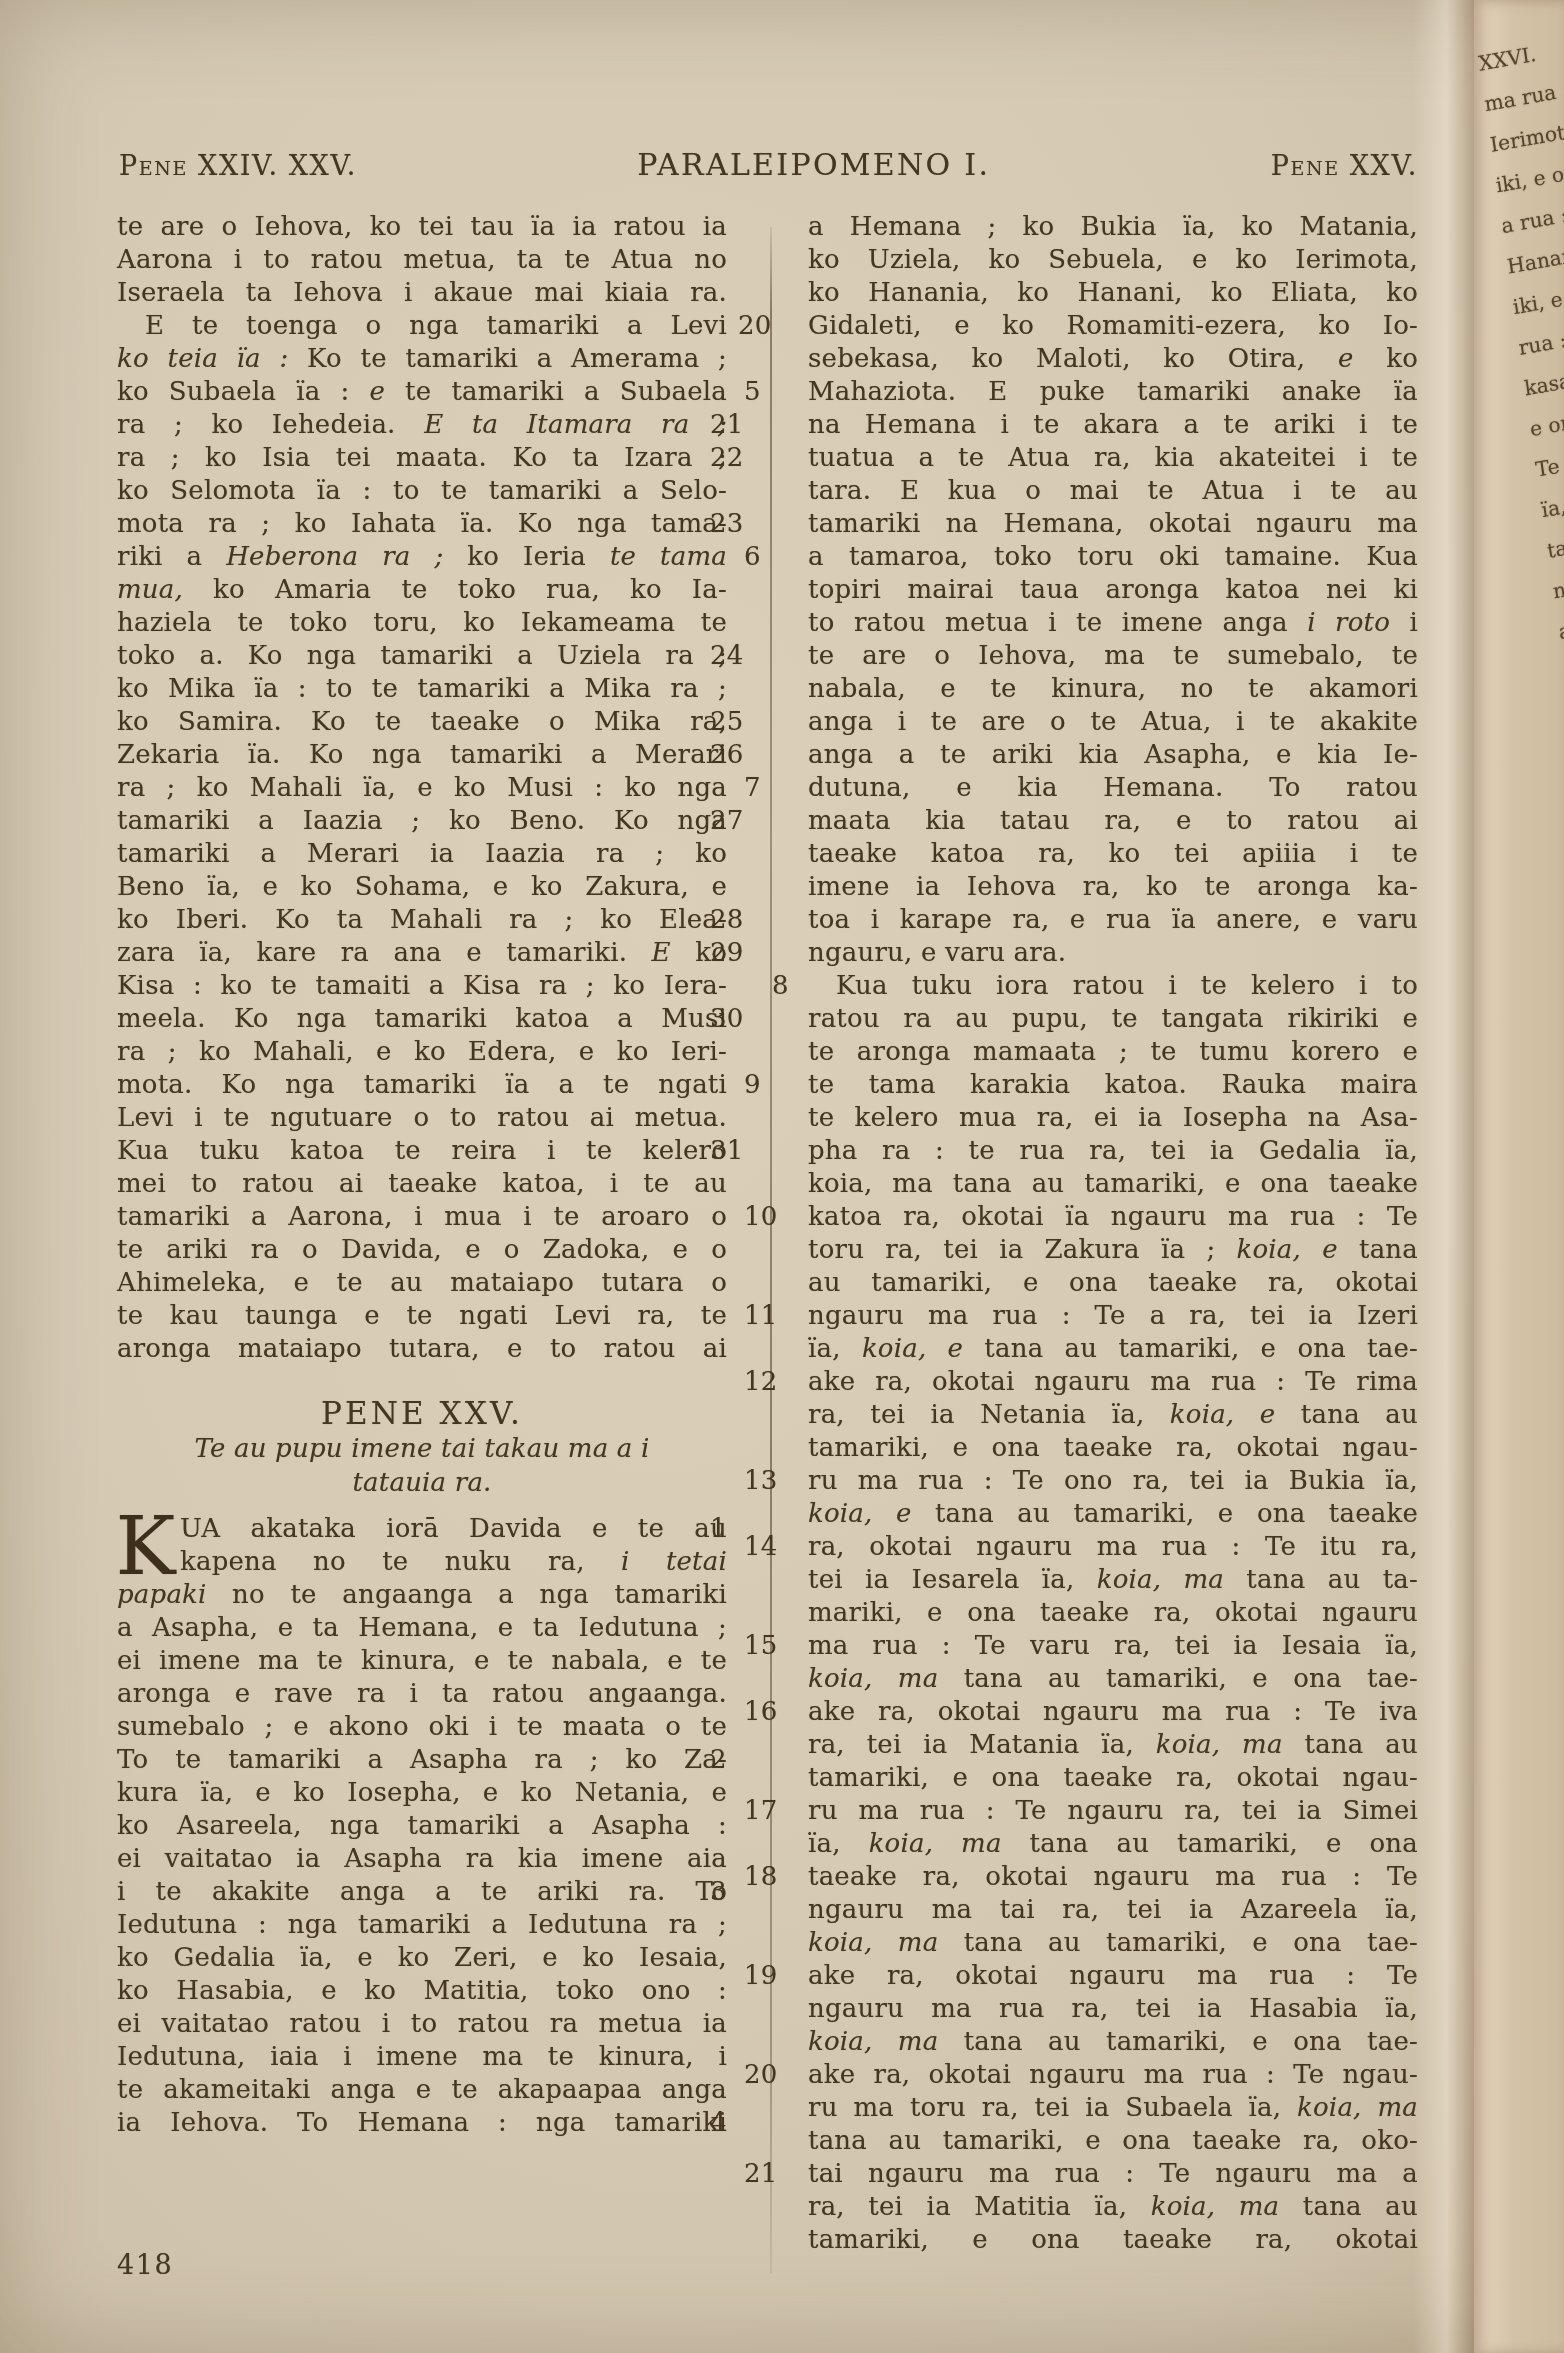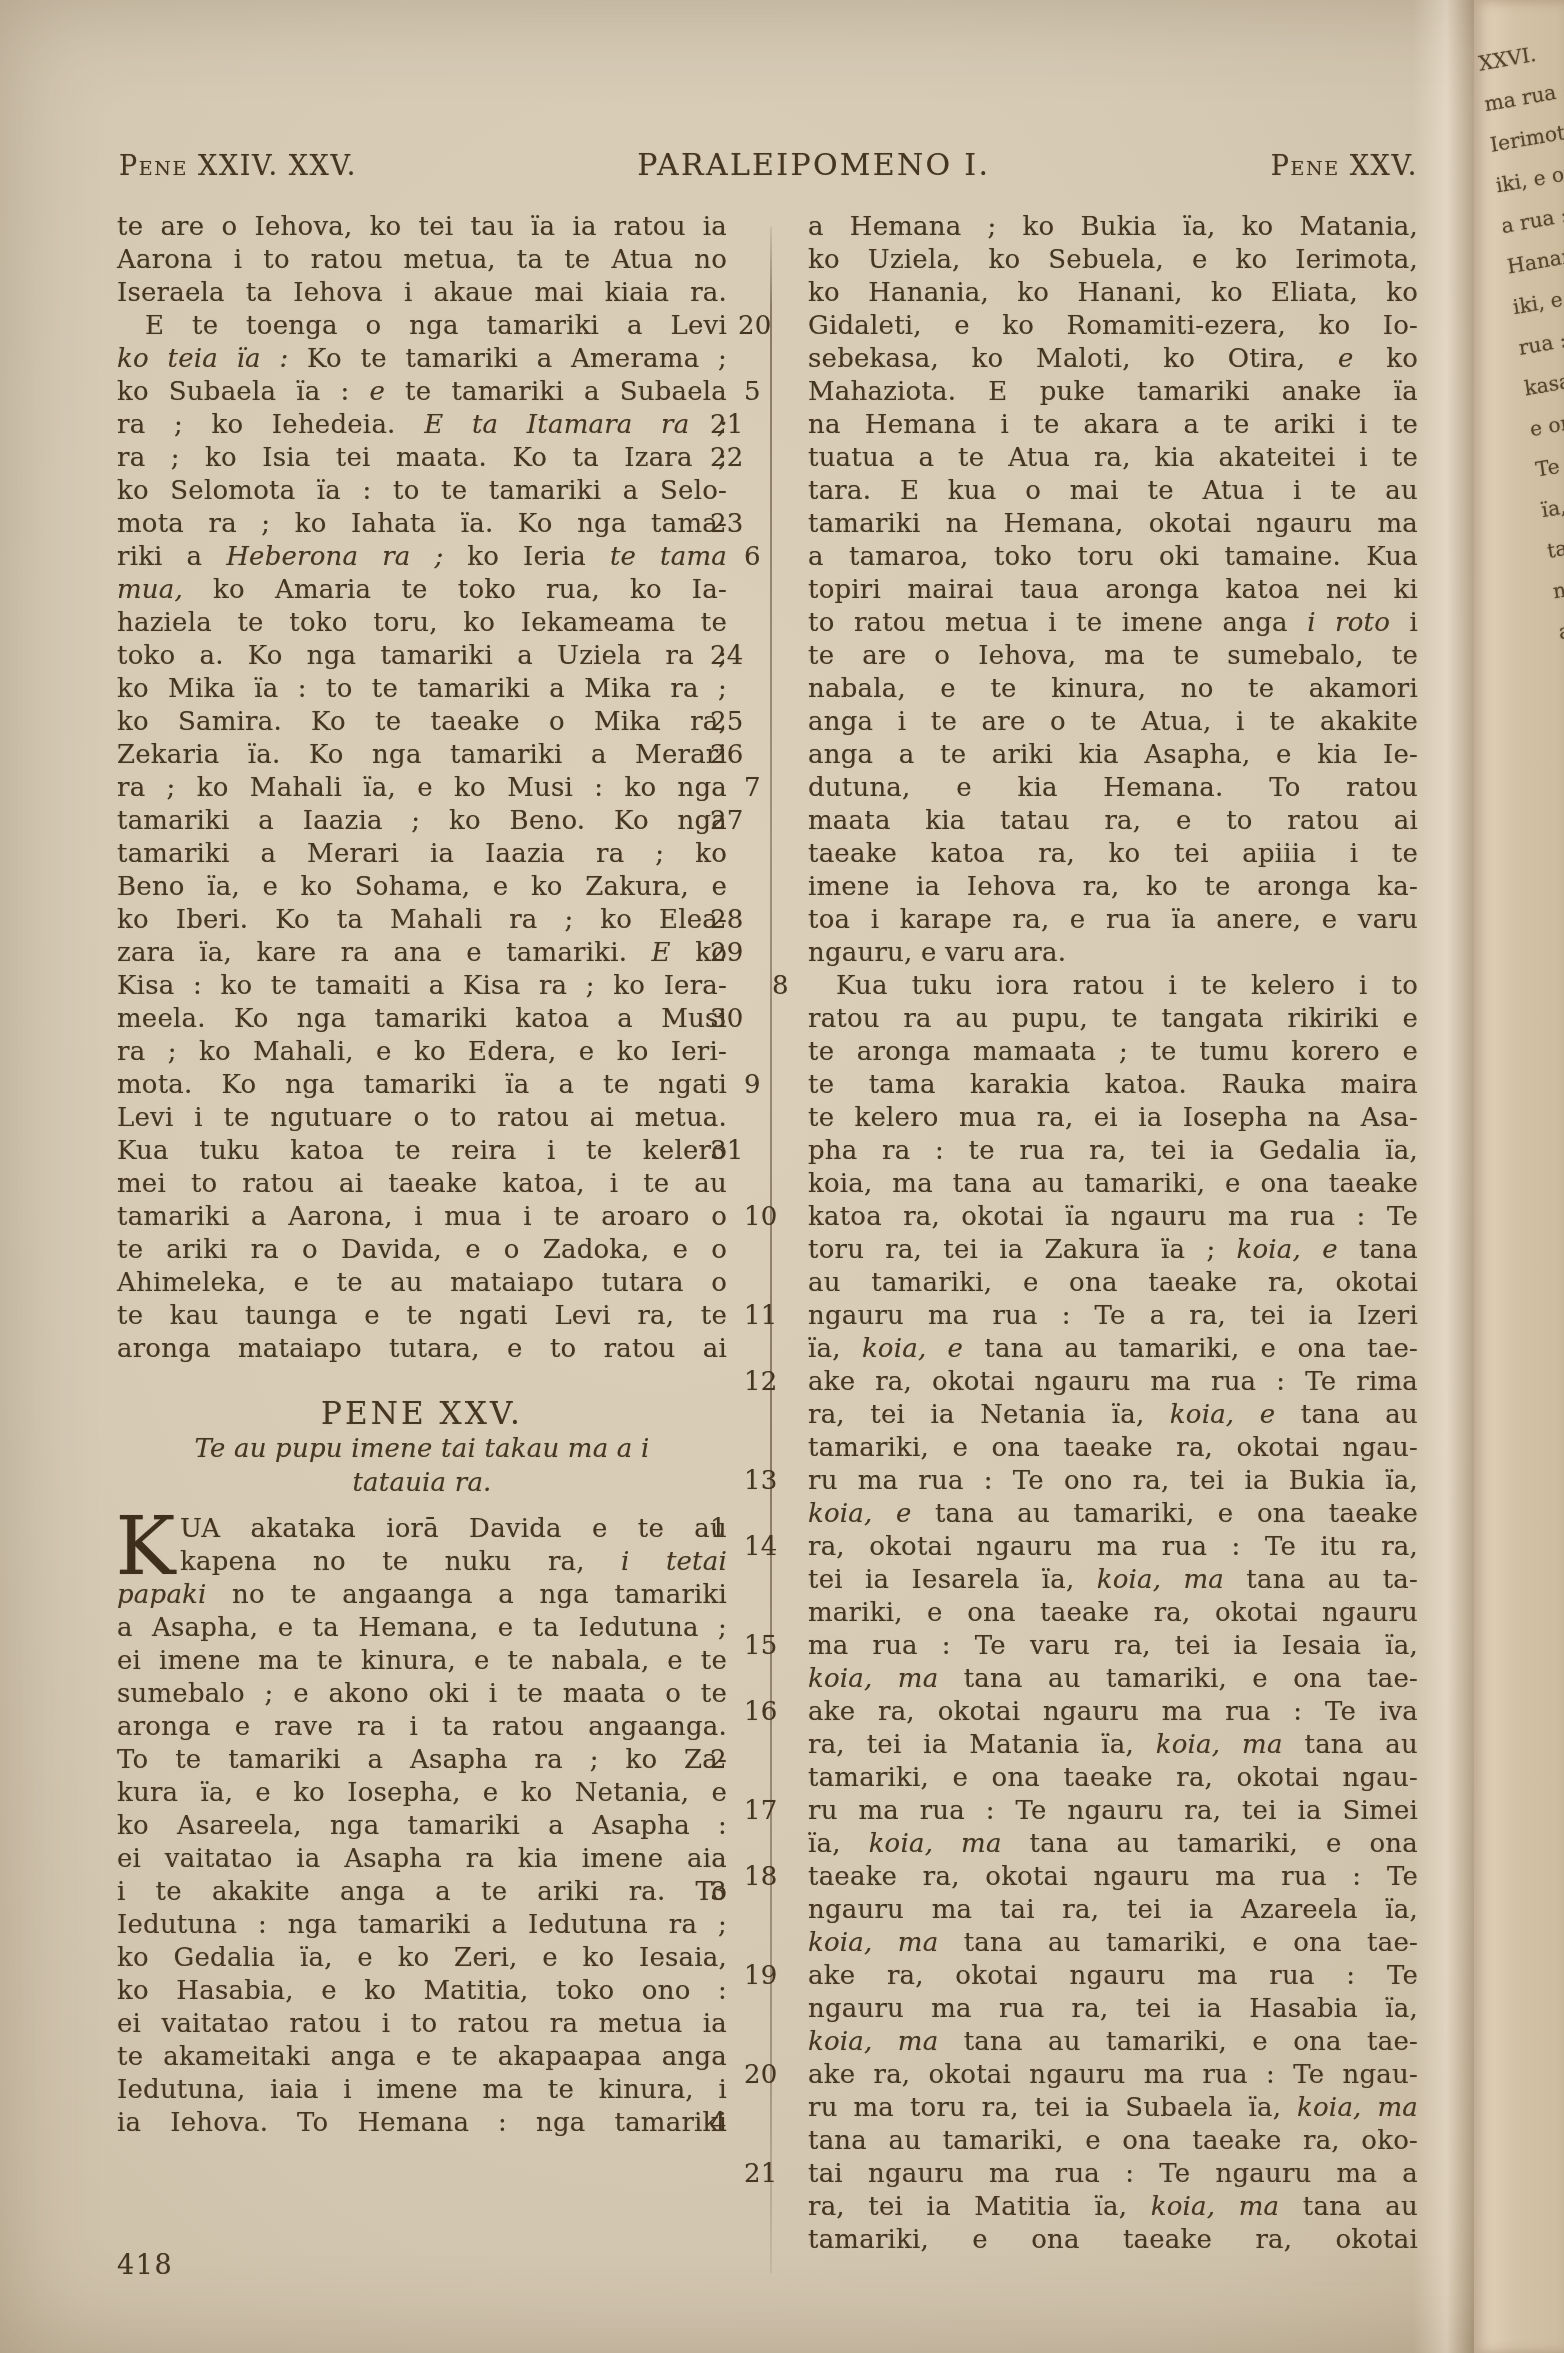--- a/index.html
+++ b/index.html
@@ -125,33 +125,33 @@
       <div class="chapter-subtitle">Te au pupu imene tai takau ma a i</div>
       <div class="chapter-subtitle second">tatauia ra.</div>
       <div class="dropcap-wrap">
         <span class="dropcap">K</span>
         <div id="left-block2">
             <div class="line dc"><span class="vnum side-r">1</span><span>UA akataka iorā Davida e te au</span></div>
             <div class="line dc"><span>kapena no te nuku ra, </span><i>i tetai</i></div>
             <div class="line"><i>papaki</i><span> no te angaanga a nga tamariki</span></div>
             <div class="line"><span>a Asapha, e ta Hemana, e ta Iedutuna ;</span></div>
             <div class="line"><span>ei imene ma te kinura, e te nabala, e te</span></div>
+            <div class="line"><span>aronga e rave ra i ta ratou angaanga.</span></div>
             <div class="line"><span>sumebalo ; e akono oki i te maata o te</span></div>
-            <div class="line"><span>aronga e rave ra i ta ratou angaanga.</span></div>
             <div class="line"><span class="vnum side-r">2</span><span>To te tamariki a Asapha ra ; ko Za-</span></div>
             <div class="line"><span>kura ïa, e ko Iosepha, e ko Netania, e</span></div>
             <div class="line"><span>ko Asareela, nga tamariki a Asapha :</span></div>
             <div class="line"><span>ei vaitatao ia Asapha ra kia imene aia</span></div>
             <div class="line"><span class="vnum side-r">3</span><span>i te akakite anga a te ariki ra. To</span></div>
             <div class="line"><span>Iedutuna : nga tamariki a Iedutuna ra ;</span></div>
             <div class="line"><span>ko Gedalia ïa, e ko Zeri, e ko Iesaia,</span></div>
             <div class="line"><span>ko Hasabia, e ko Matitia, toko ono :</span></div>
             <div class="line"><span>ei vaitatao ratou i to ratou ra metua ia</span></div>
+            <div class="line"><span>Iedutuna, iaia i imene ma te kinura, i</span></div>
             <div class="line"><span>te akameitaki anga e te akapaapaa anga</span></div>
-            <div class="line"><span>Iedutuna, iaia i imene ma te kinura, i</span></div>
             <div class="line"><span class="vnum side-r">4</span><span>ia Iehova. To Hemana : nga tamariki</span></div>
           </div>
       </div>
     </div>
   </div>
 
   <div class="col col-right ink">
     <div id="right-block">
         <div class="line"><span>a Hemana ; ko Bukia ïa, ko Matania,</span></div>
         <div class="line"><span>ko Uziela, ko Sebuela, e ko Ierimota,</span></div>

